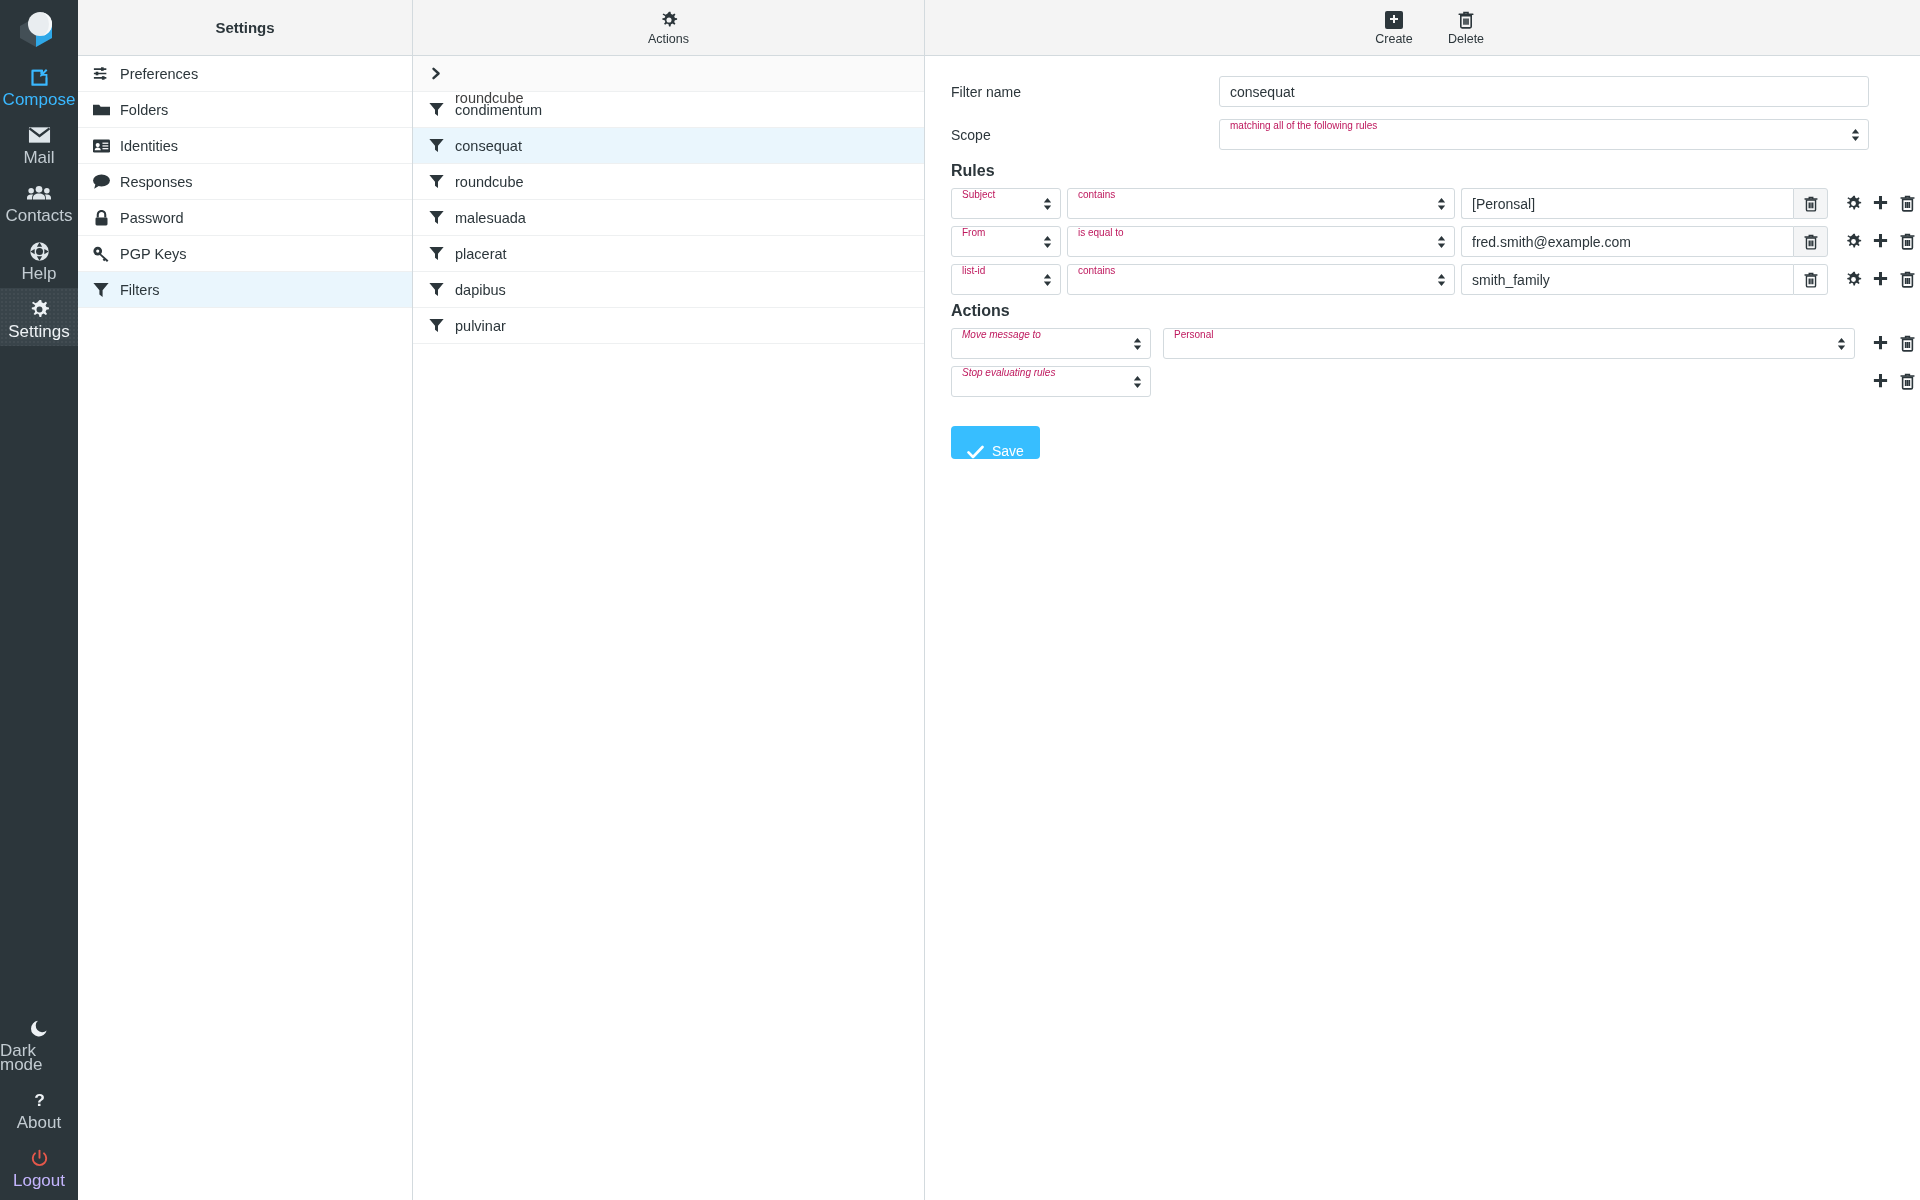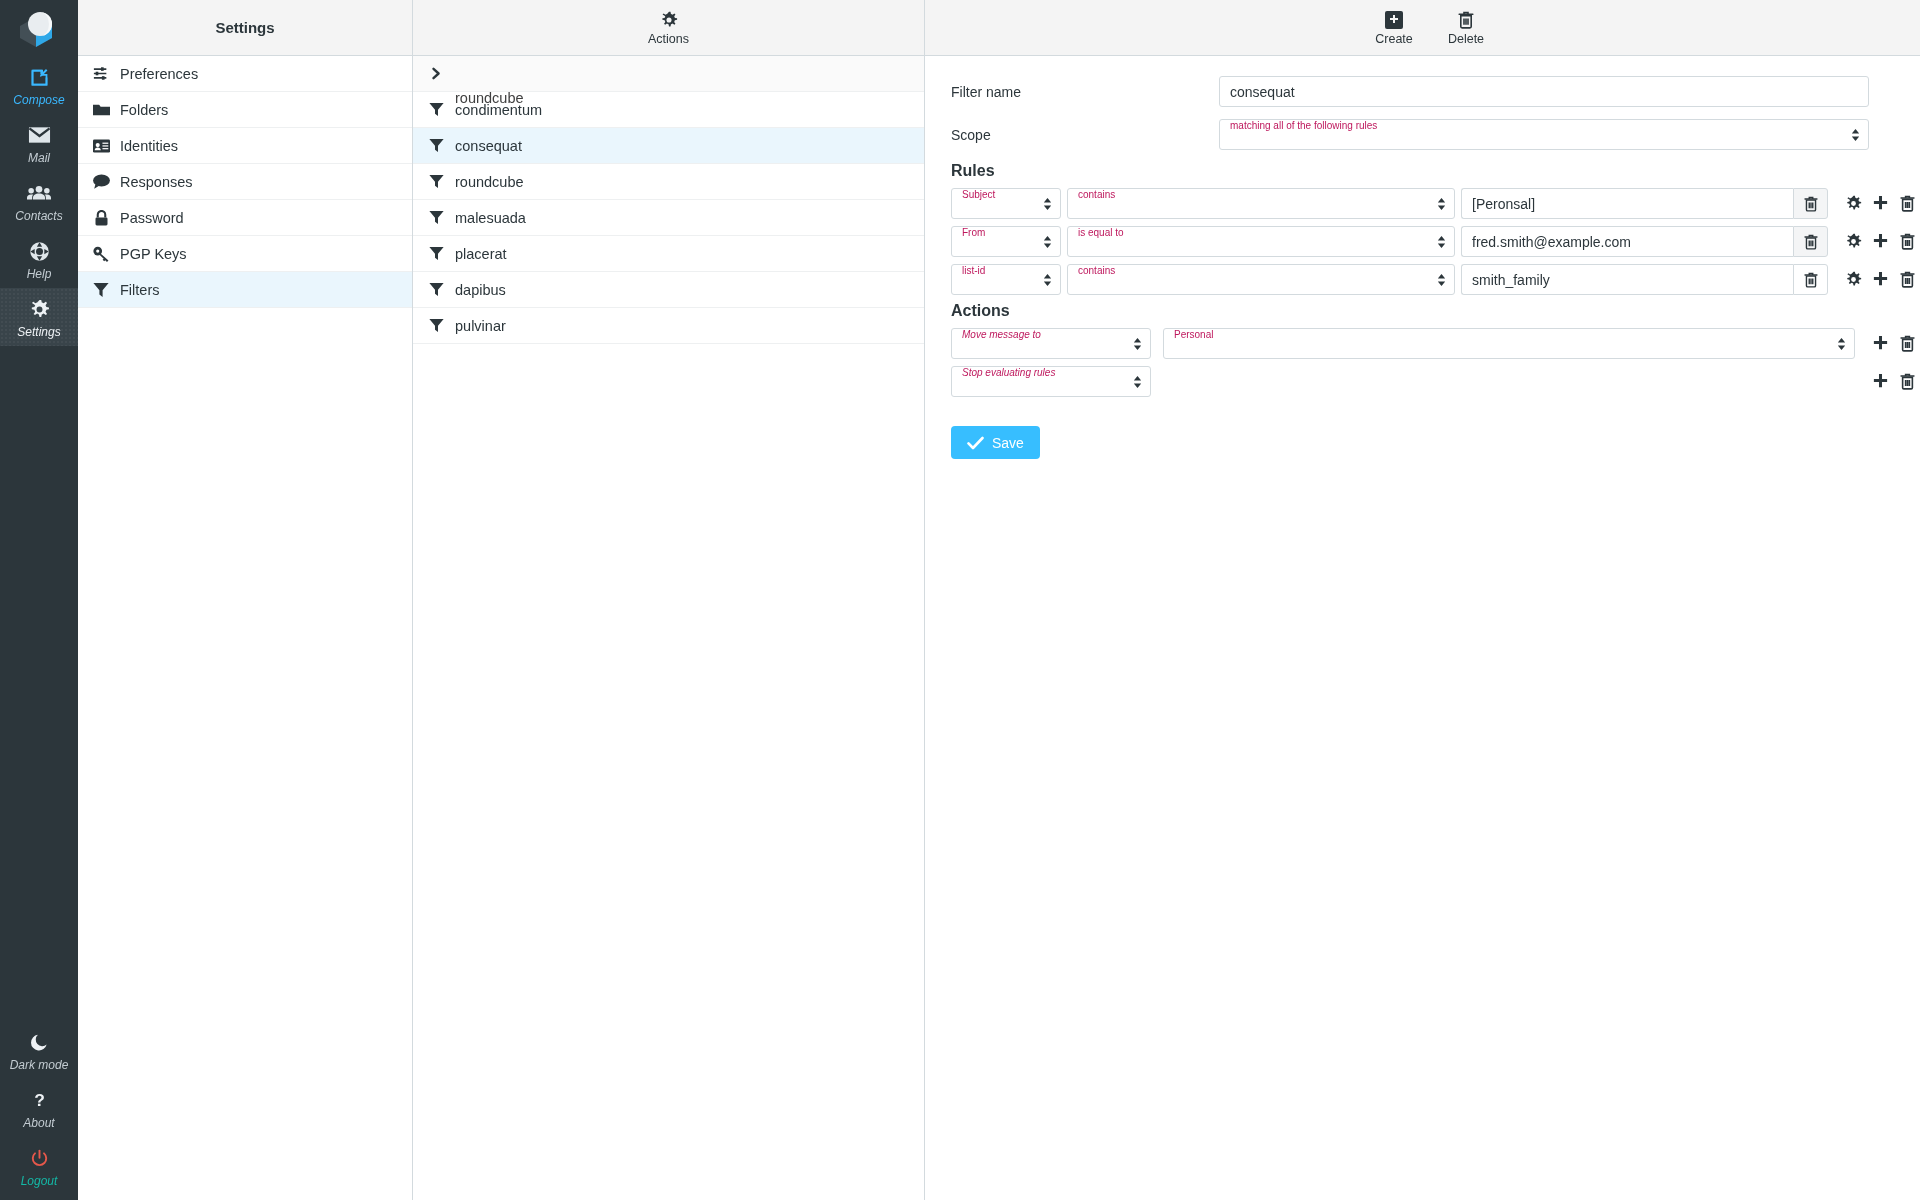--- a/index.html
+++ b/index.html
@@ -17,29 +17,29 @@
     display: flex; flex-direction: column; align-items: center;
     position: relative;
   }
   .logo { width: 78px; height: 56px; display:flex; align-items:center; justify-content:center; }
   .rail-item {
     width: 78px; padding: 9px 0 7px 0;
     display: flex; flex-direction: column; align-items: center; gap: 4px;
     cursor: pointer; text-decoration: none; color: #c3ccd2;
   }
   .rail-item .ico { height: 24px; display:flex; align-items:center; justify-content:center; }
-  .rail-item .lbl { font-size: 12px; line-height: 14px; font-style: italic; }
+  .rail-item .lbl { font-size: 17px; line-height: 14px; }
   .rail-item.compose { color: #3ab8ff; }
   .rail-item.active {
     background: #39444a;
     background-image: radial-gradient(rgba(255,255,255,.045) 1px, transparent 1px);
     background-size: 4px 4px;
     color: #eef2f5;
   }
-  .rail-item.logout { color: #14b8a6; justify-content: center; }
+  .rail-item.logout { color: #c4b5fd; justify-content: center; }
   .rail-bottom { position: absolute; bottom: 5px; left: 0; width: 78px; }
 
   
   .col-settings {
     width: 335px; flex: 0 0 335px; height: 1200px;
     border-right: 1px solid #d3dade; background: #fff;
     display: flex; flex-direction: column;
   }
   .col-filters {
     width: 512px; flex: 0 0 512px; height: 1200px;
@@ -125,21 +125,21 @@
     width: 35px; flex: 0 0 35px; border: 1px solid #d3dade; border-radius: 0 3px 3px 0;
     background: #f4f5f6; display: flex; align-items: center; justify-content: center; cursor: pointer;
   }
   .rowicons { display: flex; align-items: center; gap: 8px; padding-left: 10px; flex: 0 0 auto; }
   .rowicons .ibtn { cursor: pointer; display: flex; align-items: center; justify-content: center; width: 19px; }
 
   .btn-save {
     margin: 22px 0 0 12px;
     background: #37beff; color: #fff; border: none; border-radius: 4px;
     height: 33px; padding: 0 16px; font-size: 14px; cursor: pointer;
-    display: inline-flex; align-items: center; gap: 8px;
+    display: inline-flex; align-items: flex-end; gap: 8px;
     font-family: "Liberation Sans", sans-serif;
   }
 </style>
 </head>
 <body>
 
 <div class="app">
 
   <div class="rail">
     <div class="logo">

